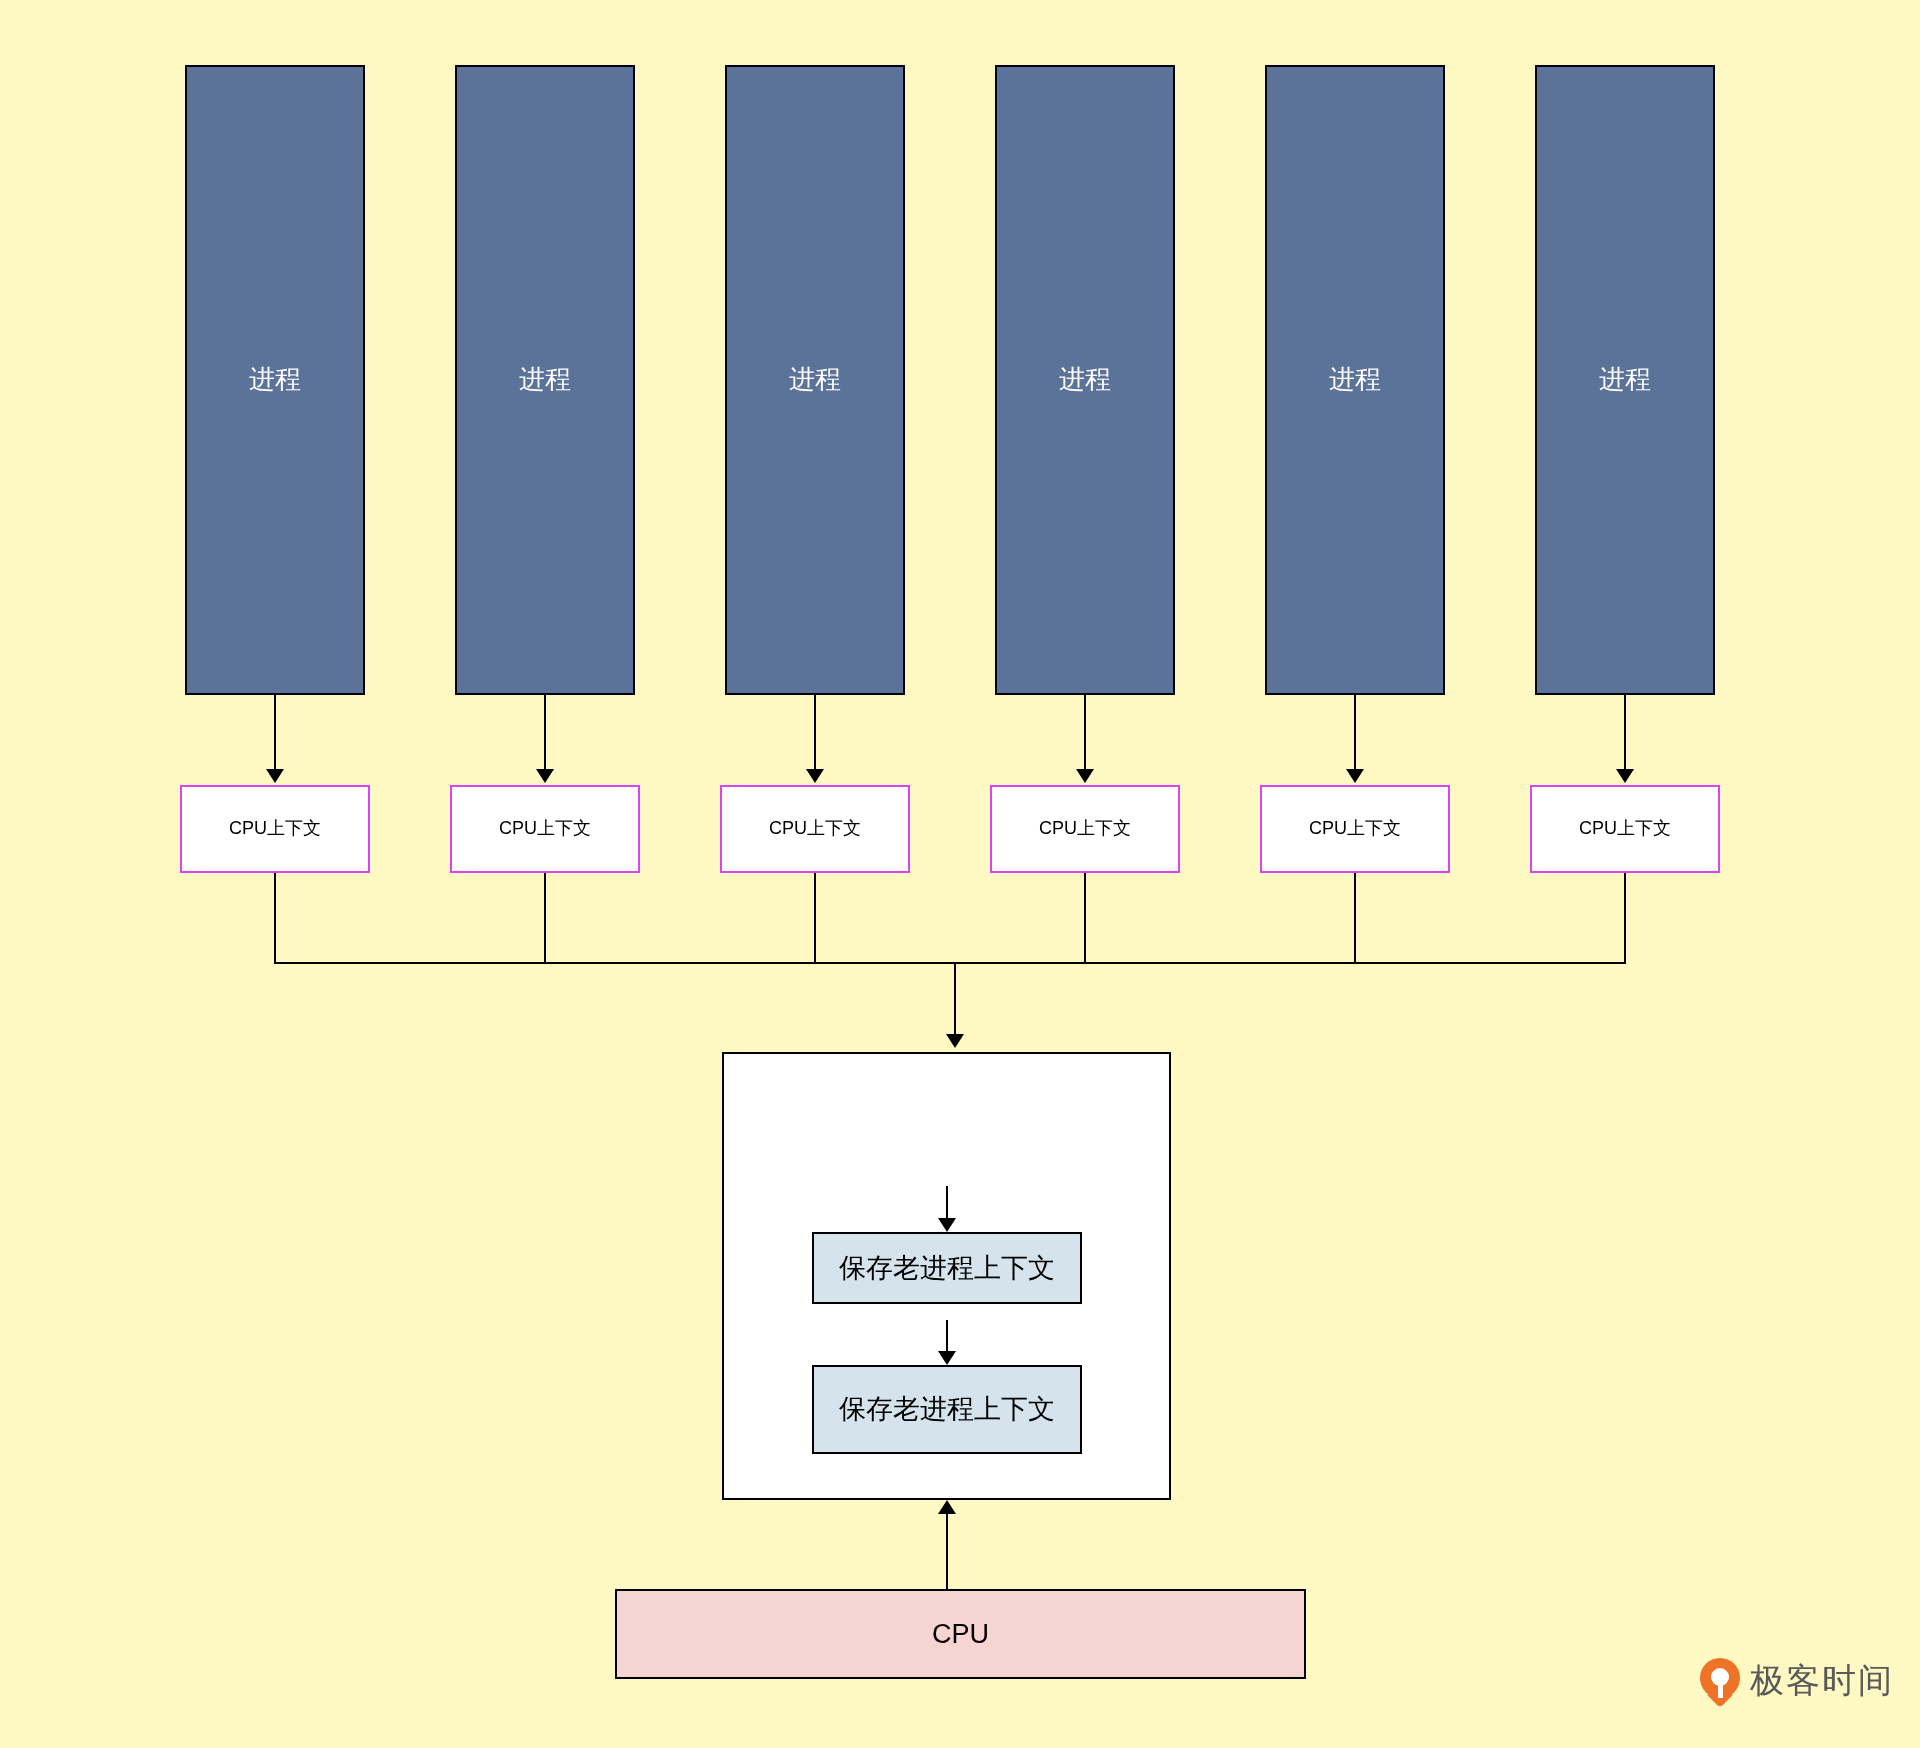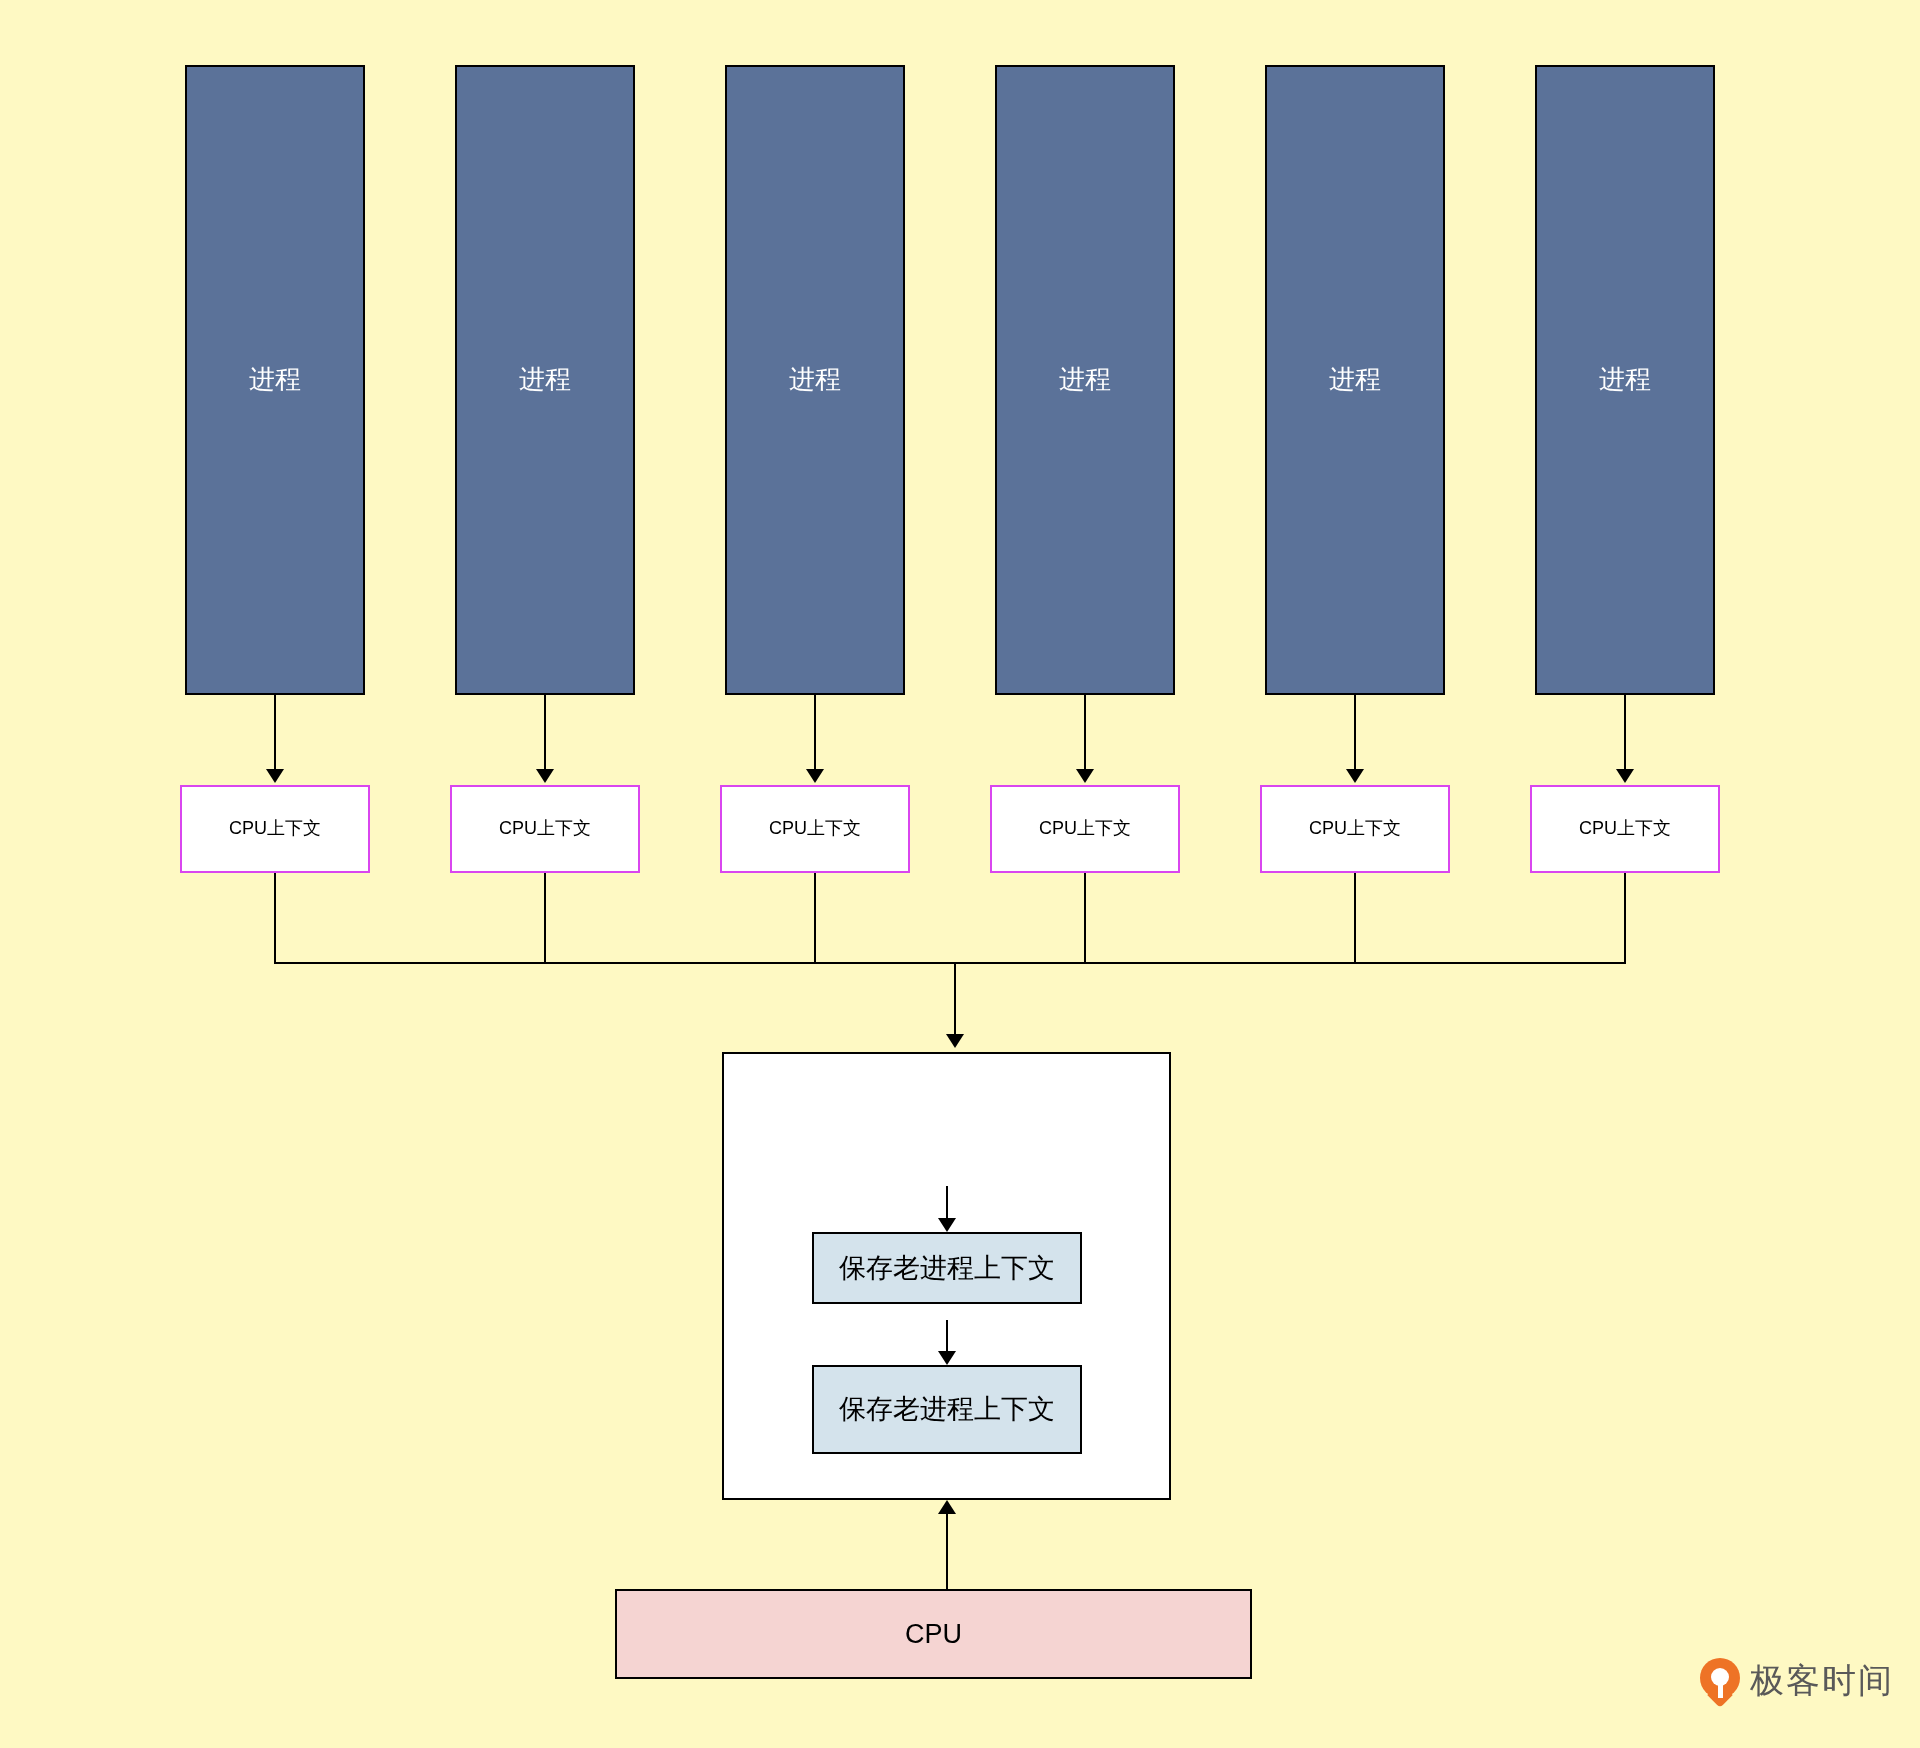--- a/index.html
+++ b/index.html
@@ -220,21 +220,21 @@
   <div class="edge v-line" style="left:946px; top:1320px; height:31px;"></div>
   <div class="arrowhead-down" style="left:938px; top:1351px;"></div>
 
   <div class="node step-box" style="left:812px; top:1365px; width:270px; height:89px;">
     <span>保存老进程上下文</span>
   </div>
 
   <div class="edge v-line" style="left:946px; top:1514px; height:75px;"></div>
   <div class="arrowhead-up" style="left:938px; top:1500px;"></div>
 
-  <div class="node cpu-box" style="left:615px; top:1589px; width:637px; height:90px;">
+  <div class="node cpu-box" style="left:615px; top:1589px; width:691px; height:90px;">
     <span>CPU</span>
   </div>
 
   <div id="watermark">
     <span class="wm-mark">
       <span class="wm-pin"></span>
       <span class="wm-inner"></span>
       <span class="wm-stem"></span>
     </span>
     <span class="wm-text">极客时间</span>

